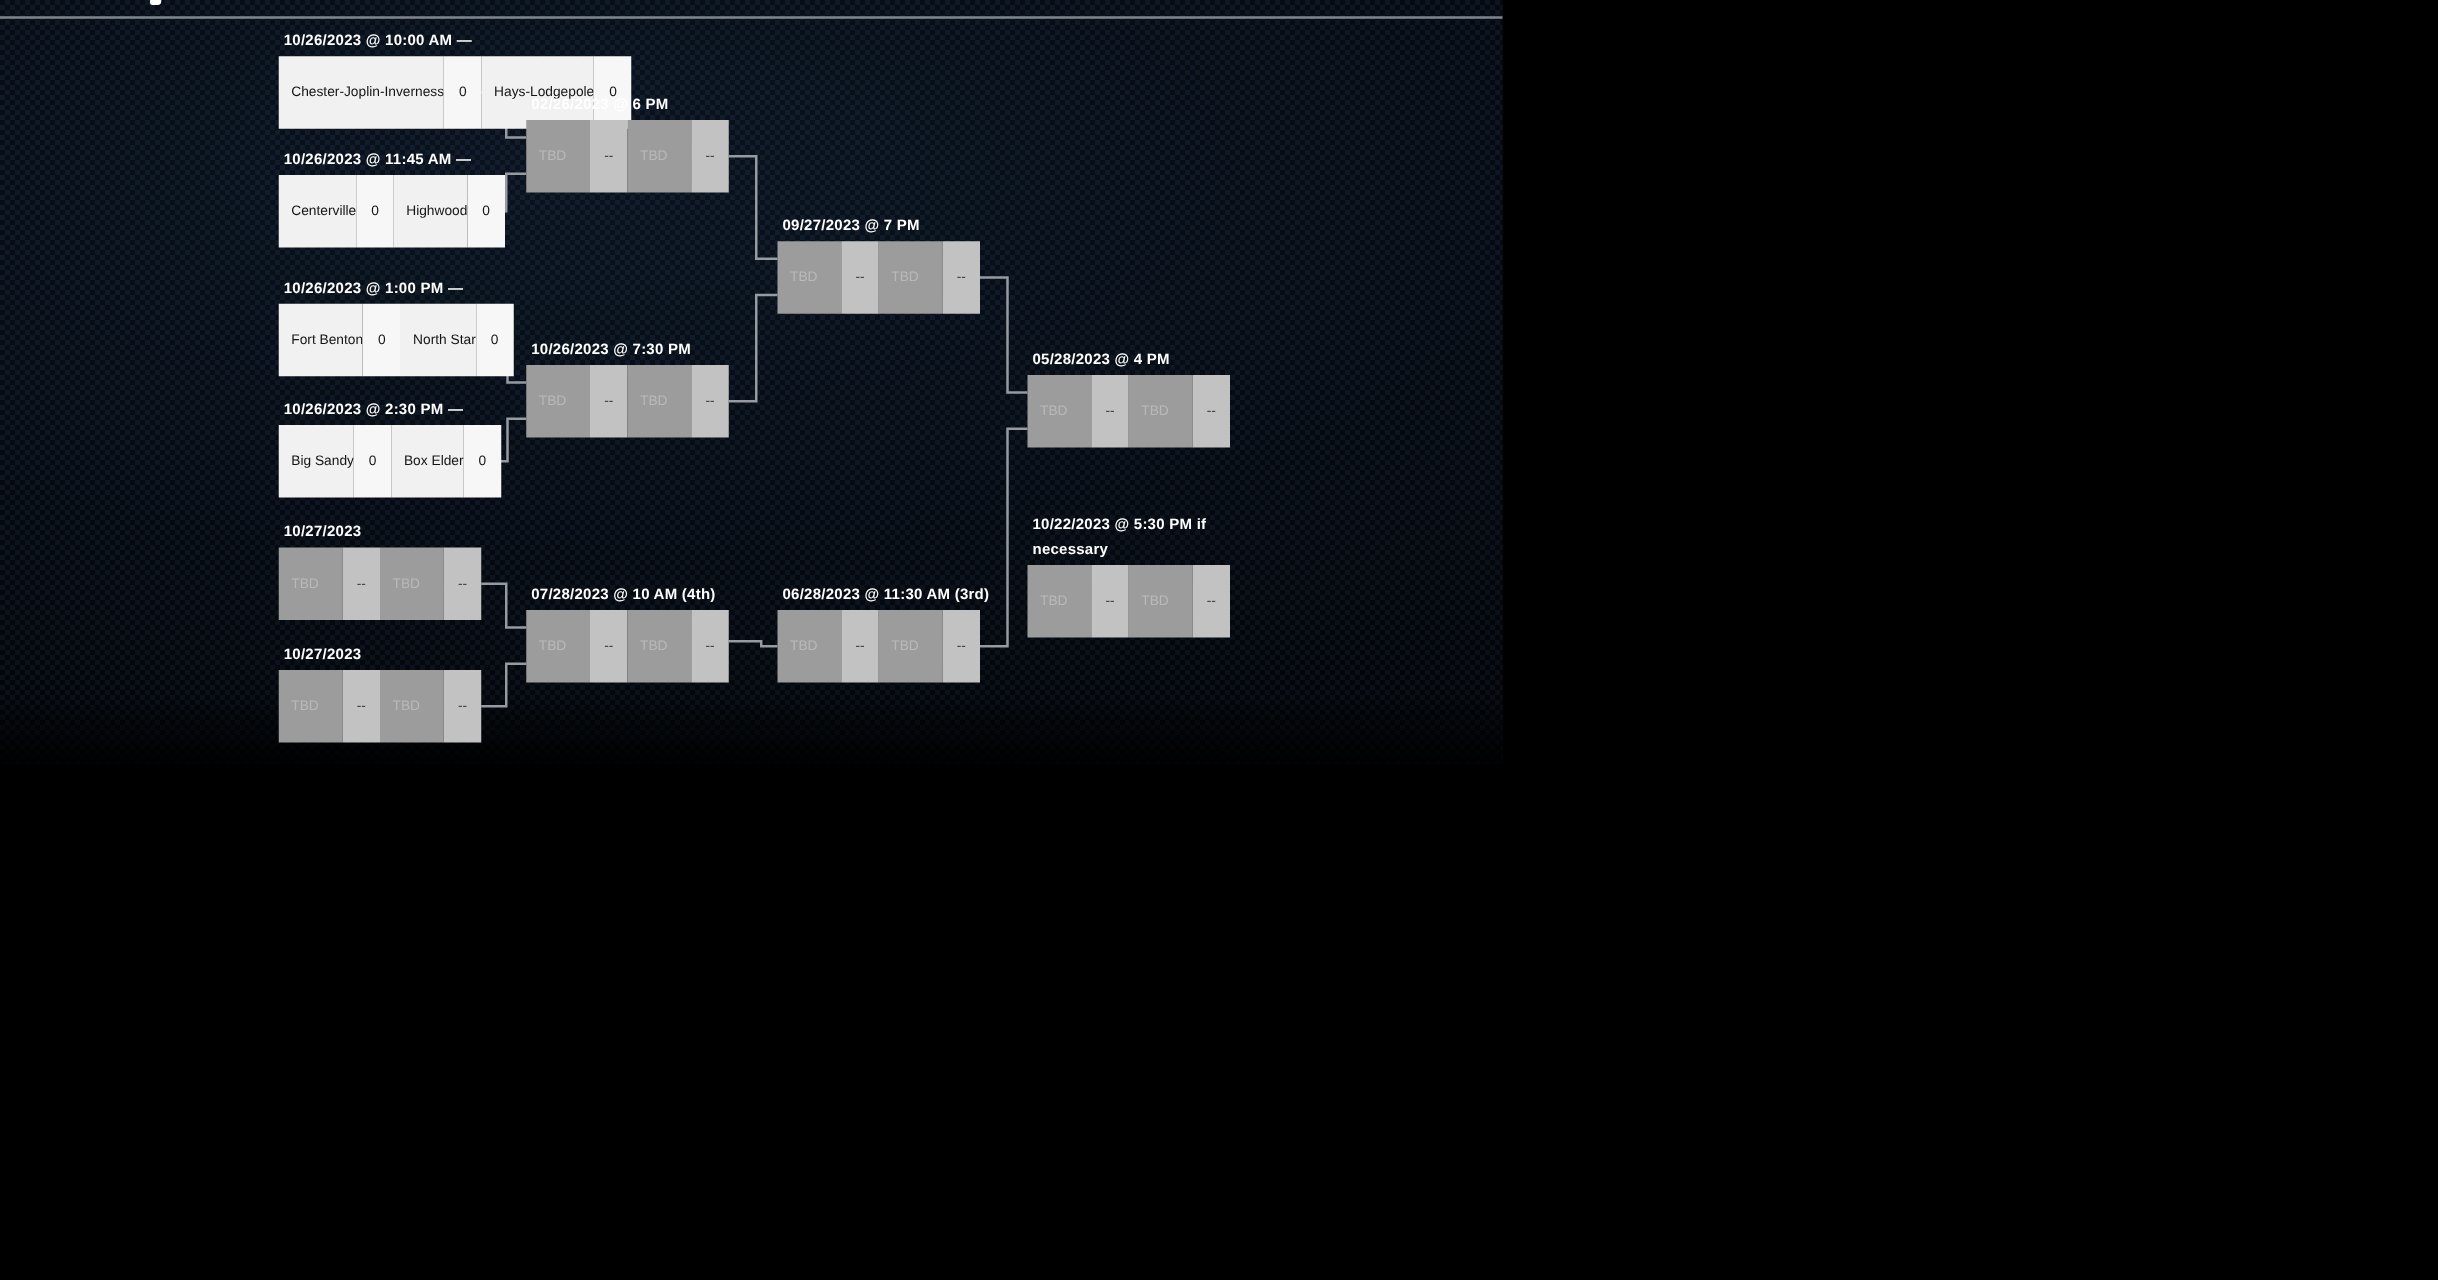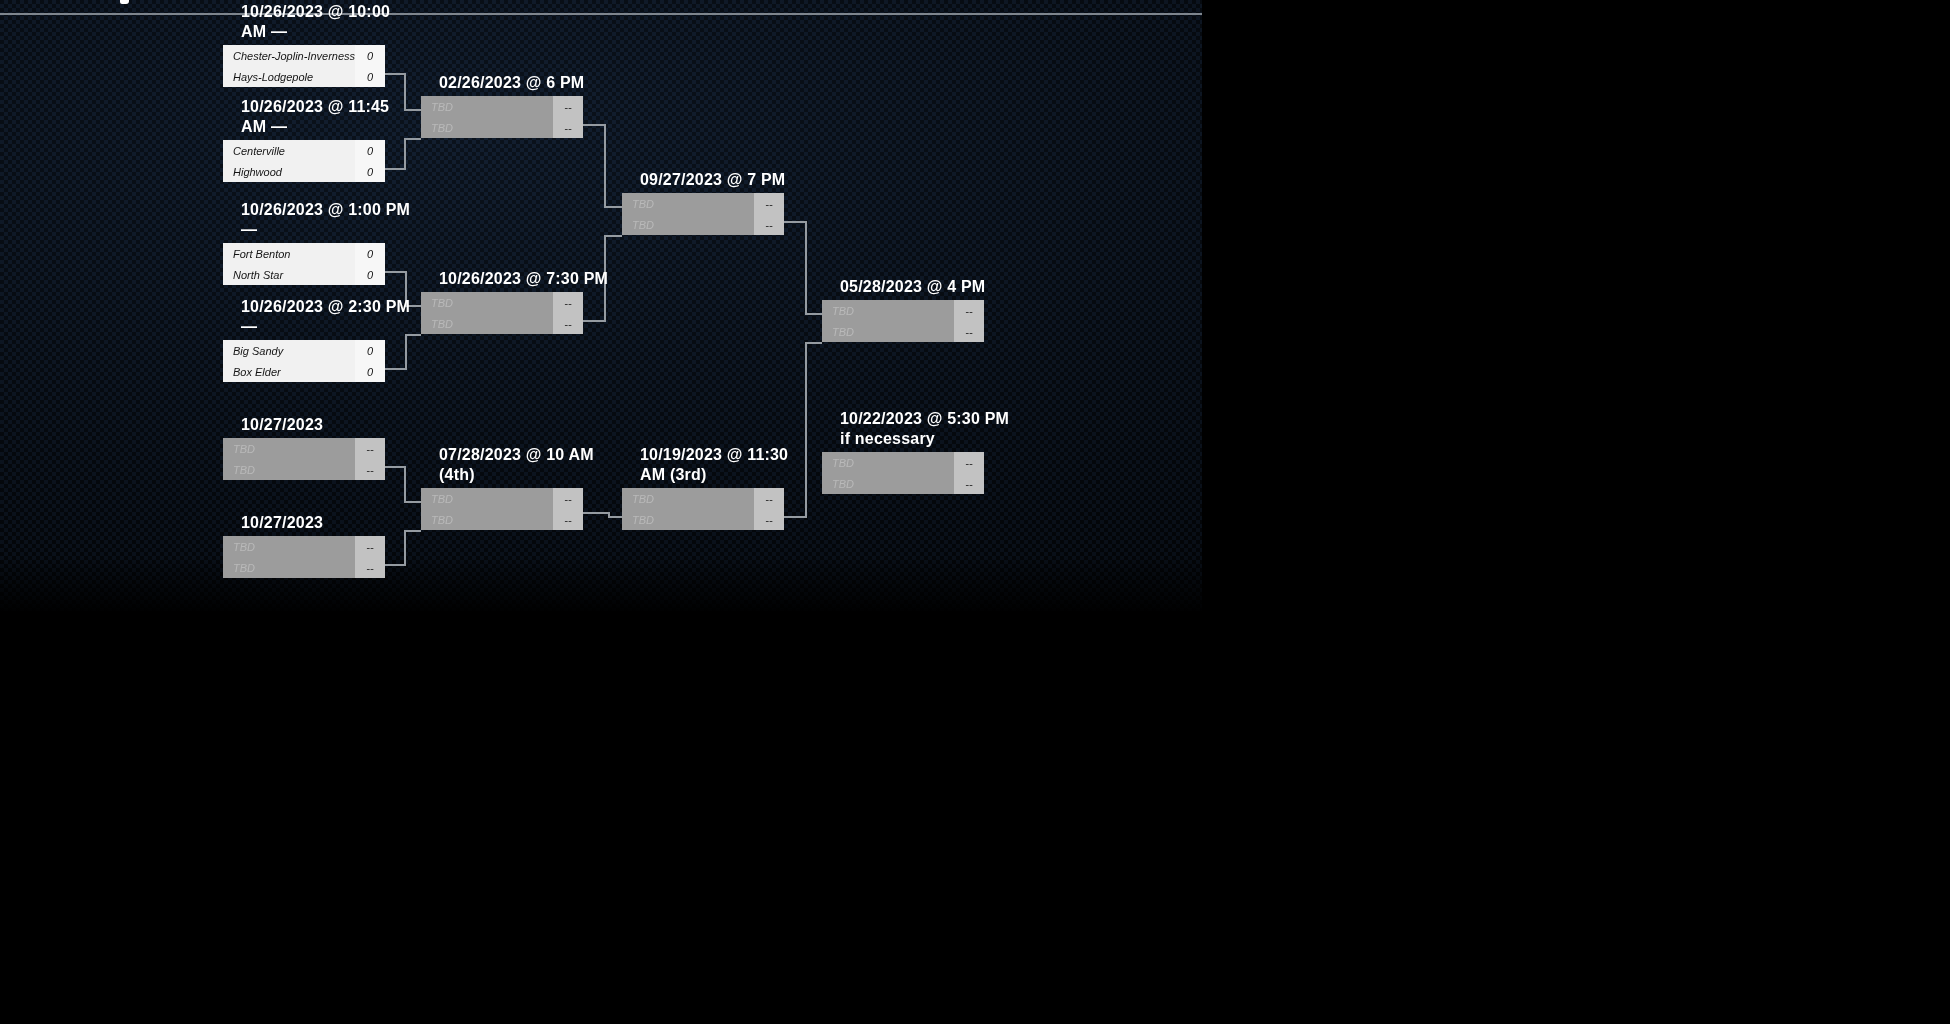--- a/index.html
+++ b/index.html
@@ -28,26 +28,26 @@
   }
   .frag {
     position: absolute; left: 120px; top: 0;
     width: 9px; height: 4px;
     background: #ffffff;
     border-radius: 0 0 3px 2px;
   }
   .wires { position: absolute; left: 0; top: 0; }
   .game { position: absolute; width: 162px; }
   .hdr {
-    position: absolute; bottom: 100%; left: 18px; margin-bottom: 3px;
+    position: absolute; bottom: 100%; left: 4px; margin-bottom: 3px;
     width: 174px;
-    color: #ffffff; font-size: 16px; font-weight: bold; line-height: 20px;
+    color: #ffffff; font-size: 12px; font-weight: bold; line-height: 20px;
     letter-spacing: 0.2px;
   }
-  .box { width: 162px; height: 42px; display: flex; flex-direction: column; font-style: italic; }
+  .box { width: 162px; height: 58px; display: flex; flex-direction: row; }
   .row { flex: 1; display: flex; align-items: stretch; font-size: 11px; }
   .nm {
     flex: 1; display: flex; align-items: center;
     padding-left: 10px; white-space: nowrap; overflow: hidden;
   }
   .sc {
     width: 30px; display: flex; align-items: center; justify-content: center;
   }
   .wht .nm { color: #141414; background: #f1f1f1; }
   .wht .sc { color: #141414; background: #f7f7f7; }
@@ -212,21 +212,21 @@
         <span class="sc">--</span>
       </div>
       <div class="row">
         <span class="nm">TBD</span>
         <span class="sc">--</span>
       </div>
     </div>
   </div>
 
   <div class="game" style="left:622px;top:488px">
-    <div class="hdr">10/19/2023 @ 11:30 AM (3rd)</div>
+    <div class="hdr">06/28/2023 @ 11:30 AM (3rd)</div>
     <div class="box gry">
       <div class="row">
         <span class="nm">TBD</span>
         <span class="sc">--</span>
       </div>
       <div class="row">
         <span class="nm">TBD</span>
         <span class="sc">--</span>
       </div>
     </div>

